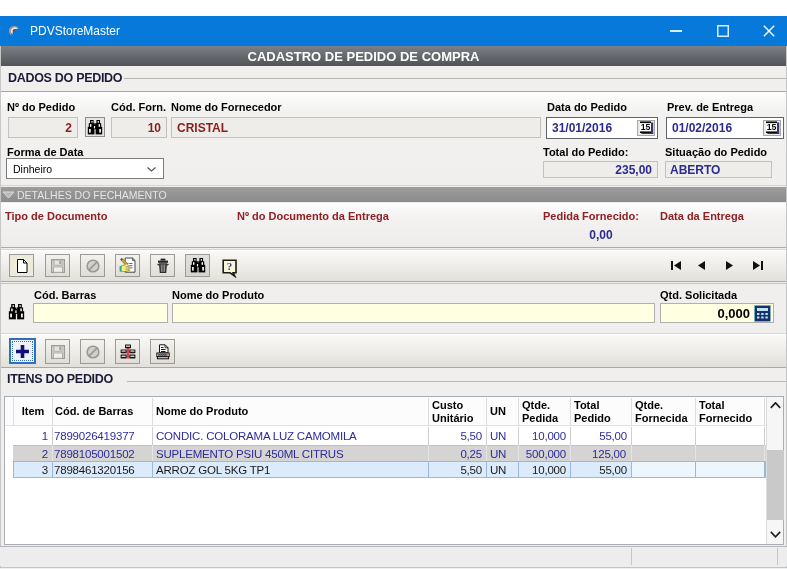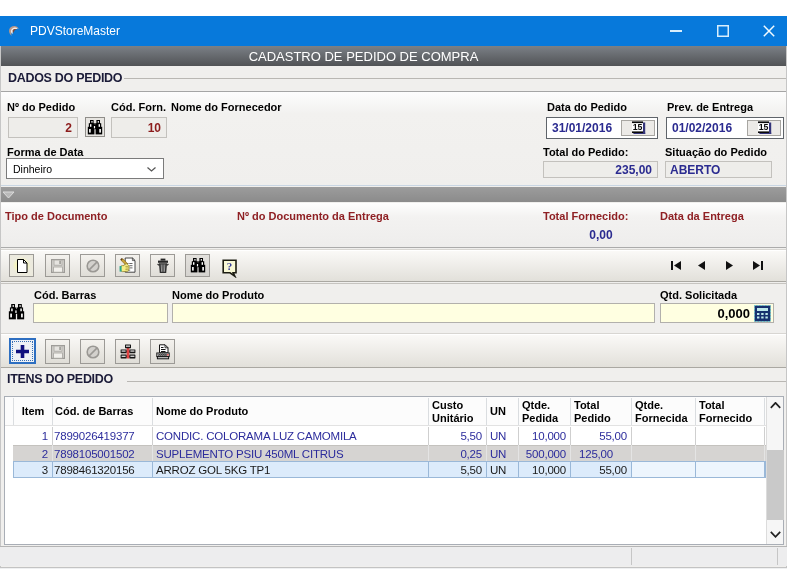--- a/index.html
+++ b/index.html
@@ -12,21 +12,21 @@
 .ylw{background:#ffffe1;border:1px solid #b2b0ac}
 .tbtn{position:absolute;width:25px;height:23px;box-sizing:border-box;border:1px solid #9c9a96;background:linear-gradient(#f4f2ee,#dfddd7);display:flex;align-items:center;justify-content:center}
 .tbtn2{height:25px}
 svg{display:block}
 .gh{position:absolute;font-weight:bold;font-size:11px;color:#000;white-space:nowrap;line-height:13px}
 .ghl{position:absolute;top:1px;width:1px;height:27px;background:#dadde0}
 .grow{position:absolute;left:0;width:761px;box-sizing:border-box}
 .gc{position:absolute;top:50%;transform:translateY(-50%);font-size:11.5px;letter-spacing:-0.2px;color:#2c2c9c;white-space:nowrap}
 .gc.r{text-align:right}
 .gvl{position:absolute;top:0;bottom:0;width:1px;background:#cfcfcf}
-.calbtn{position:absolute;width:34px;height:16px;box-sizing:border-box;background:#eceae7;border:1px solid #a8a6a2;display:flex;align-items:center;justify-content:center}
+.calbtn{position:absolute;width:18px;height:16px;box-sizing:border-box;background:#eceae7;border:1px solid #a8a6a2;display:flex;align-items:center;justify-content:center}
 </style></head>
 <body>
 <div id="win">
 <svg width="0" height="0" style="position:absolute">
       <defs>
         <g id="binoc">
           <g fill="#000">
             <rect x="3" y="0" width="3.6" height="4"></rect>
             <rect x="9.4" y="0" width="3.6" height="4"></rect>
             <rect x="1.8" y="3.2" width="6" height="4.6"></rect>
@@ -59,40 +59,41 @@
       <rect width="12" height="2" fill="#d8eefc"></rect>
     </svg>
 <svg class="abs" style="left:717px;top:9px" width="12" height="12" viewBox="0 0 12 12">
       <rect x="0.75" y="0.75" width="10.5" height="10.5" fill="none" stroke="#d8eefc" stroke-width="1.5"></rect>
     </svg>
 <svg class="abs" style="left:763px;top:9px" width="12" height="12" viewBox="0 0 12 12">
       <path d="M0.8 0.8 L11.2 11.2 M11.2 0.8 L0.8 11.2" stroke="#f2fbff" stroke-width="1.5"></path>
     </svg>
 
 <div class="abs" style="left:0;top:30px;width:787px;height:20px;background:linear-gradient(#7b8086,#515356)"></div>
-<div class="abs" style="left:0;top:33px;width:727px;text-align:center;font-weight:normal;font-size:13px;color:#fff">CADASTRO DE PEDIDO DE COMPRA</div>
+<div class="abs" style="left:0;top:33px;width:727px;text-align:center;font-weight:bold;font-size:13px;color:#fff">CADASTRO DE PEDIDO DE COMPRA</div>
 
 <div class="abs" style="left:8px;top:55px;font-weight:bold;font-size:12.5px;color:#1b1b38;letter-spacing:-0.3px">DADOS DO PEDIDO</div>
 <div class="abs" style="left:124px;top:62px;width:662px;height:1px;background:#b9b7b3"></div>
 <div class="abs" style="left:0;top:75px;width:787px;height:1px;background:#a5a5a5"></div>
 <div class="abs" style="left:0;top:76px;width:787px;height:94px;background:linear-gradient(#fdfdfd,#f2f1ef 22px,#f0efed)"></div>
 
 <div class="lbl" style="left:7px;top:85px">Nº do Pedido</div>
 <div class="lbl" style="left:111px;top:85px">Cód. Forn.</div>
 <div class="lbl" style="left:171px;top:85px">Nome do Fornecedor</div>
 <div class="lbl" style="left:547px;top:85px">Data do Pedido</div>
 <div class="lbl" style="left:667px;top:85px">Prev. de Entrega</div>
 
 <div class="inp rt" style="left:8px;top:101px;width:70px;height:21px;padding-right:5px">2</div>
 <div class="abs" style="left:85px;top:101px;width:20px;height:20px;box-sizing:border-box;border:1px solid #8f8d89;background:#e7e5e1;display:flex;align-items:center;justify-content:center" id="binbtn">
   <svg width="16" height="15" viewBox="0 0 16 15">
         <use href="#binoc"></use>
       </svg>
 </div>
 <div class="inp rt" style="left:111px;top:101px;width:56px;height:21px;padding-right:5px">10</div>
+<div class="inp" style="left:171px;top:101px;width:370px;height:21px;padding-left:5px">CRISTAL</div>
 
 <div class="abs datebox" style="left:546px;top:101px;width:112px;height:22px;background:#fff;border:1px solid #5f646a;box-sizing:border-box">
   <div class="abs navy" style="left:5px;top:3px;font-size:12px">31/01/2016</div>
   <div class="calbtn" style="right:2px;top:2px">
         <svg width="15" height="14" viewBox="0 0 15 14">
           <rect x="12" y="1.5" width="2.2" height="11.5" fill="#34347a"></rect>
           <rect x="2.4" y="11.6" width="11.8" height="1.4" fill="#34347a"></rect>
           <rect x="1" y="0.4" width="11" height="11.6" fill="#fff"></rect>
           <rect x="1" y="0.4" width="11" height="1.7" fill="#0a0a0a"></rect>
           <rect x="1" y="10.4" width="11" height="1.6" fill="#0a0a0a"></rect>
@@ -125,27 +126,28 @@
 <div class="lbl" style="left:543px;top:130px">Total do Pedido:</div>
 <div class="lbl" style="left:665px;top:130px">Situação do Pedido</div>
 <div class="inp rt navy" style="left:543px;top:145px;width:115px;height:17px;padding-right:5px;font-size:12px">235,00</div>
 <div class="inp navy" style="left:665px;top:145px;width:107px;height:17px;padding-left:4px;font-size:12px">ABERTO</div>
 
 <div class="abs" style="left:0;top:169px;width:787px;height:1px;background:#c9d6e3"></div>
 <div class="abs" style="left:0;top:171px;width:787px;height:15px;background:linear-gradient(#9c9c9c,#8b8b8b)">
   <svg class="abs" style="left:2px;top:4px" width="13" height="8" viewBox="0 0 13 8">
         <path d="M1 1 L12 1 L6.5 7 Z" fill="#b9b9b9" stroke="#dcdcdc" stroke-width="1"></path>
       </svg>
+  <div class="abs" style="left:17px;top:2px;font-size:10.5px;color:#e4e4e4">DETALHES DO FECHAMENTO</div>
 </div>
 
 <div class="abs" style="left:0;top:187px;width:787px;height:44px;background:linear-gradient(#fefefe,#f3f2f1 14px,#eeedec)"></div>
 <div class="abs" style="left:0;top:231px;width:787px;height:1px;background:#ababab"></div>
 <div class="lbl red" style="left:5px;top:194px">Tipo de Documento</div>
 <div class="lbl red" style="left:237px;top:194px">Nº do Documento da Entrega</div>
-<div class="lbl red" style="left:543px;top:194px">Total Fornecido:</div>
+<div class="lbl red" style="left:543px;top:194px">Pedida Fornecido:</div>
 <div class="lbl red" style="left:660px;top:194px">Data da Entrega</div>
 <div class="abs navy" style="left:551px;top:212px;width:100px;text-align:center;font-size:12px">0,00</div>
 
 <div class="abs" style="left:0;top:233px;width:787px;height:33px;box-sizing:border-box;background:linear-gradient(#fbfaf8,#e2e0da);border-top:1px solid #d8d6d2;border-bottom:1px solid #aaa8a2;box-shadow:inset 0 1px 0 #fff"></div>
 <div class="tbtn" style="left:9px;top:238px;background:radial-gradient(closest-side,#f8f898 10%,#f3f2c4 55%,#eceade 80%)" id="btn-new">
   <svg width="16" height="16" viewBox="0 0 16 16">
         <path d="M3.5 1.5 h6 l3.5 3.5 v9.5 h-9.5z" fill="#fff" stroke="#000"></path>
         <path d="M9.5 1.5 v3.5 h3.5z" fill="#fff" stroke="#000"></path>
       </svg>
 </div>
@@ -363,21 +365,21 @@
         <div class="gvl" style="left:759px"></div>
   </div>
   <div class="grow" style="top:48px;height:17px">
     <div class="abs" style="left:8px;right:0;top:0;bottom:0;background:#d6d4d2;border-top:1px solid #c4c2be;box-sizing:border-box"></div>
     <div class="gc r" style="left:8px;width:35px">2</div>
     <div class="gc" style="left:49px">7898105001502</div>
     <div class="gc" style="left:151px">SUPLEMENTO PSIU 450ML CITRUS</div>
     <div class="gc r" style="left:423px;width:54px">0,25</div>
     <div class="gc" style="left:485px">UN</div>
     <div class="gc r" style="left:513px;width:48px">500,000</div>
-    <div class="gc r" style="left:565px;width:43px">125,00</div>
+    <div class="gc r" style="left:565px;width:56px">125,00</div>
     <div class="gvl" style="left:47px;background:#e4e4e4"></div>
         <div class="gvl" style="left:147px;background:#e4e4e4"></div>
         <div class="gvl" style="left:423px;background:#e4e4e4"></div>
         <div class="gvl" style="left:481px;background:#e4e4e4"></div>
         <div class="gvl" style="left:513px;background:#e4e4e4"></div>
         <div class="gvl" style="left:565px;background:#e4e4e4"></div>
         <div class="gvl" style="left:626px;background:#e4e4e4"></div>
         <div class="gvl" style="left:690px;background:#e4e4e4"></div>
         <div class="gvl" style="left:759px;background:#e4e4e4"></div>
   </div>

